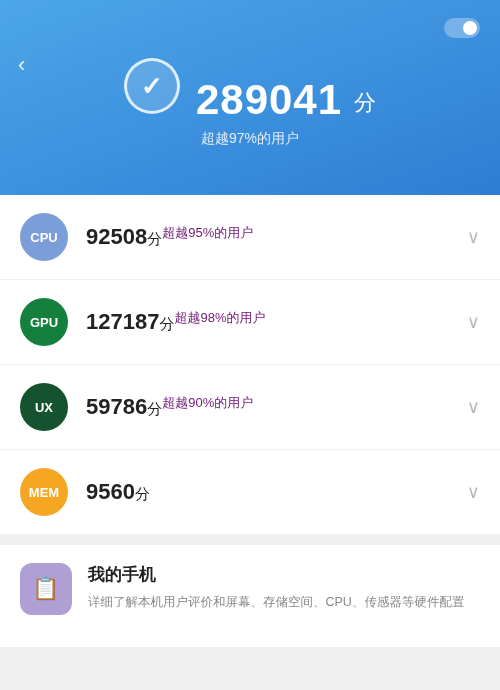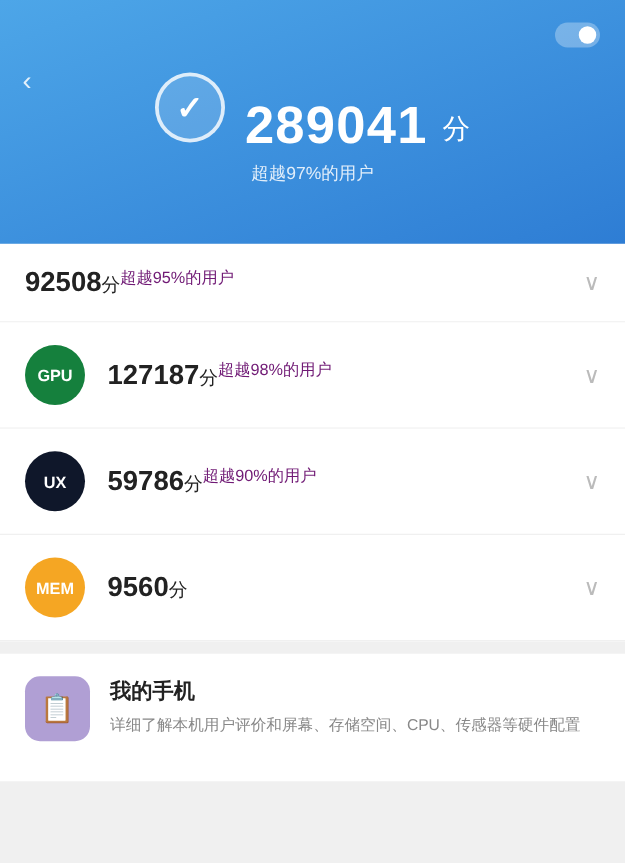--- a/index.html
+++ b/index.html
@@ -128,21 +128,21 @@
       align-items: center;
       justify-content: center;
       font-size: 13px;
       font-weight: 700;
       color: white;
       flex-shrink: 0;
     }
 
     .badge-cpu { background: #7b9ed9; }
     .badge-gpu { background: #15803d; }
-    .badge-ux  { background: #0f172a; }
+    .badge-ux  { background: #14532d; }
     .badge-mem { background: #f5a623; }
 
     .item-main {
       flex: 1;
       display: flex;
       align-items: flex-start;
     }
 
     .item-score {
       font-size: 22px;
@@ -228,20 +228,21 @@
       </div>
       <span class="score-number">289041</span>
       <span class="score-unit">分</span>
     </div>
     <div class="score-subtitle">超越97%的用户</div>
   </div>
 </div>
 
 <div class="score-list" id="score-list-container">
 <div class="score-item">
+    <div class="badge badge-cpu">CPU</div>
     <div class="item-main">
       <span class="item-score">92508<span class="fen">分</span></span>
       <span class="item-desc">超越95%的用户</span>
     </div>
     <span class="chevron">∨</span>
   </div>
     <div class="score-item">
     <div class="badge badge-gpu">GPU</div>
     <div class="item-main">
       <span class="item-score">127187<span class="fen">分</span></span>

